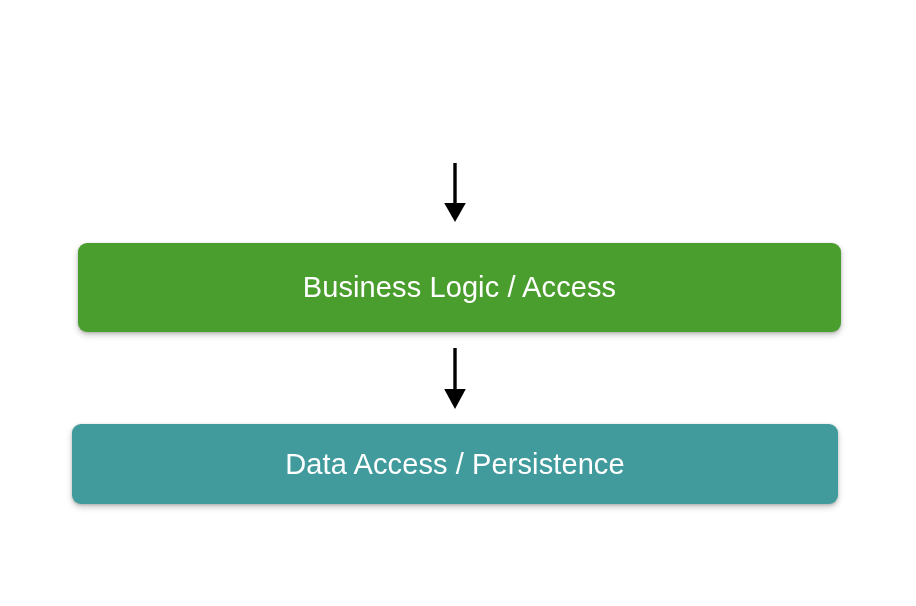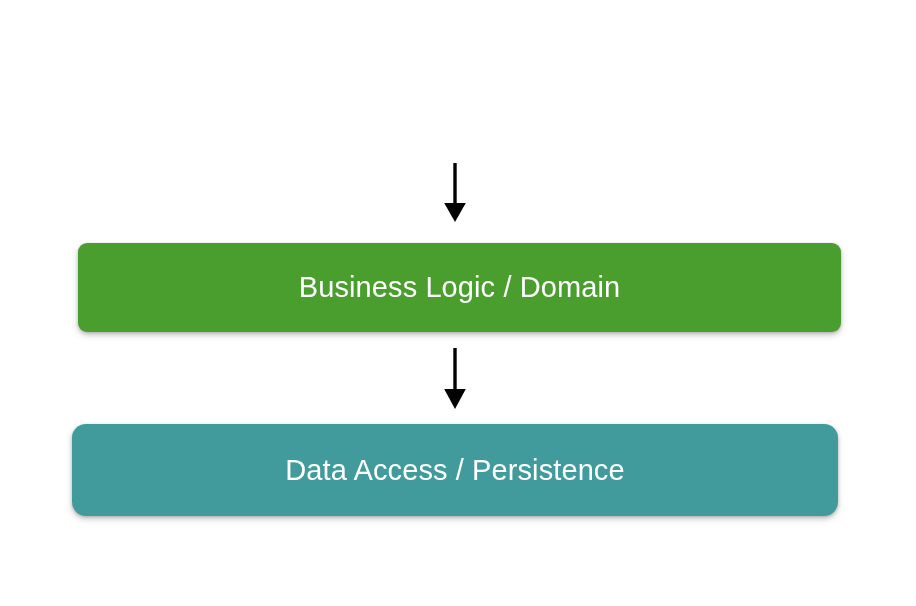--- a/index.html
+++ b/index.html
@@ -58,23 +58,22 @@
     top: 243px;
     width: 763px;
     height: 89px;
     background: #4a9e2e;
   }
 
   #box-data-access {
     left: 72px;
     top: 424px;
     width: 766px;
-    height: 92px;
+    height: 80px;
     background: #419b9d;
-    border-radius: 14px;
   }
 
   
   .connector-arrow {
     position: absolute;
     left: 431px;
     width: 48px;
   }
 
   #arrow-presentation-to-business {
@@ -101,21 +100,21 @@
 
 
   <div class="connector-arrow" id="arrow-presentation-to-business">
     <svg viewBox="0 0 48 60" preserveAspectRatio="none">
       <line x1="24" y1="0" x2="24" y2="44" stroke="#000000" stroke-width="3.4"></line>
       <polygon points="24,59 13.2,40 34.8,40" fill="#000000"></polygon>
     </svg>
   </div>
 
   <div class="layer-box" id="box-business-logic" style="background: rgb(74, 158, 46);">
-    <span class="layer-label" style="color: rgb(255, 255, 255);">Business Logic / Domain</span>
+    <span class="layer-label" style="color: rgb(255, 255, 255);">Business Logic / Access</span>
   </div>
 
   <div class="connector-arrow" id="arrow-business-to-data">
     <svg viewBox="0 0 48 62" preserveAspectRatio="none">
       <line x1="24" y1="0" x2="24" y2="45" stroke="#000000" stroke-width="3.4"></line>
       <polygon points="24,61 13.2,41 34.8,41" fill="#000000"></polygon>
     </svg>
   </div>
 
   <div class="layer-box" id="box-data-access" style="background: rgb(65, 155, 157);">

